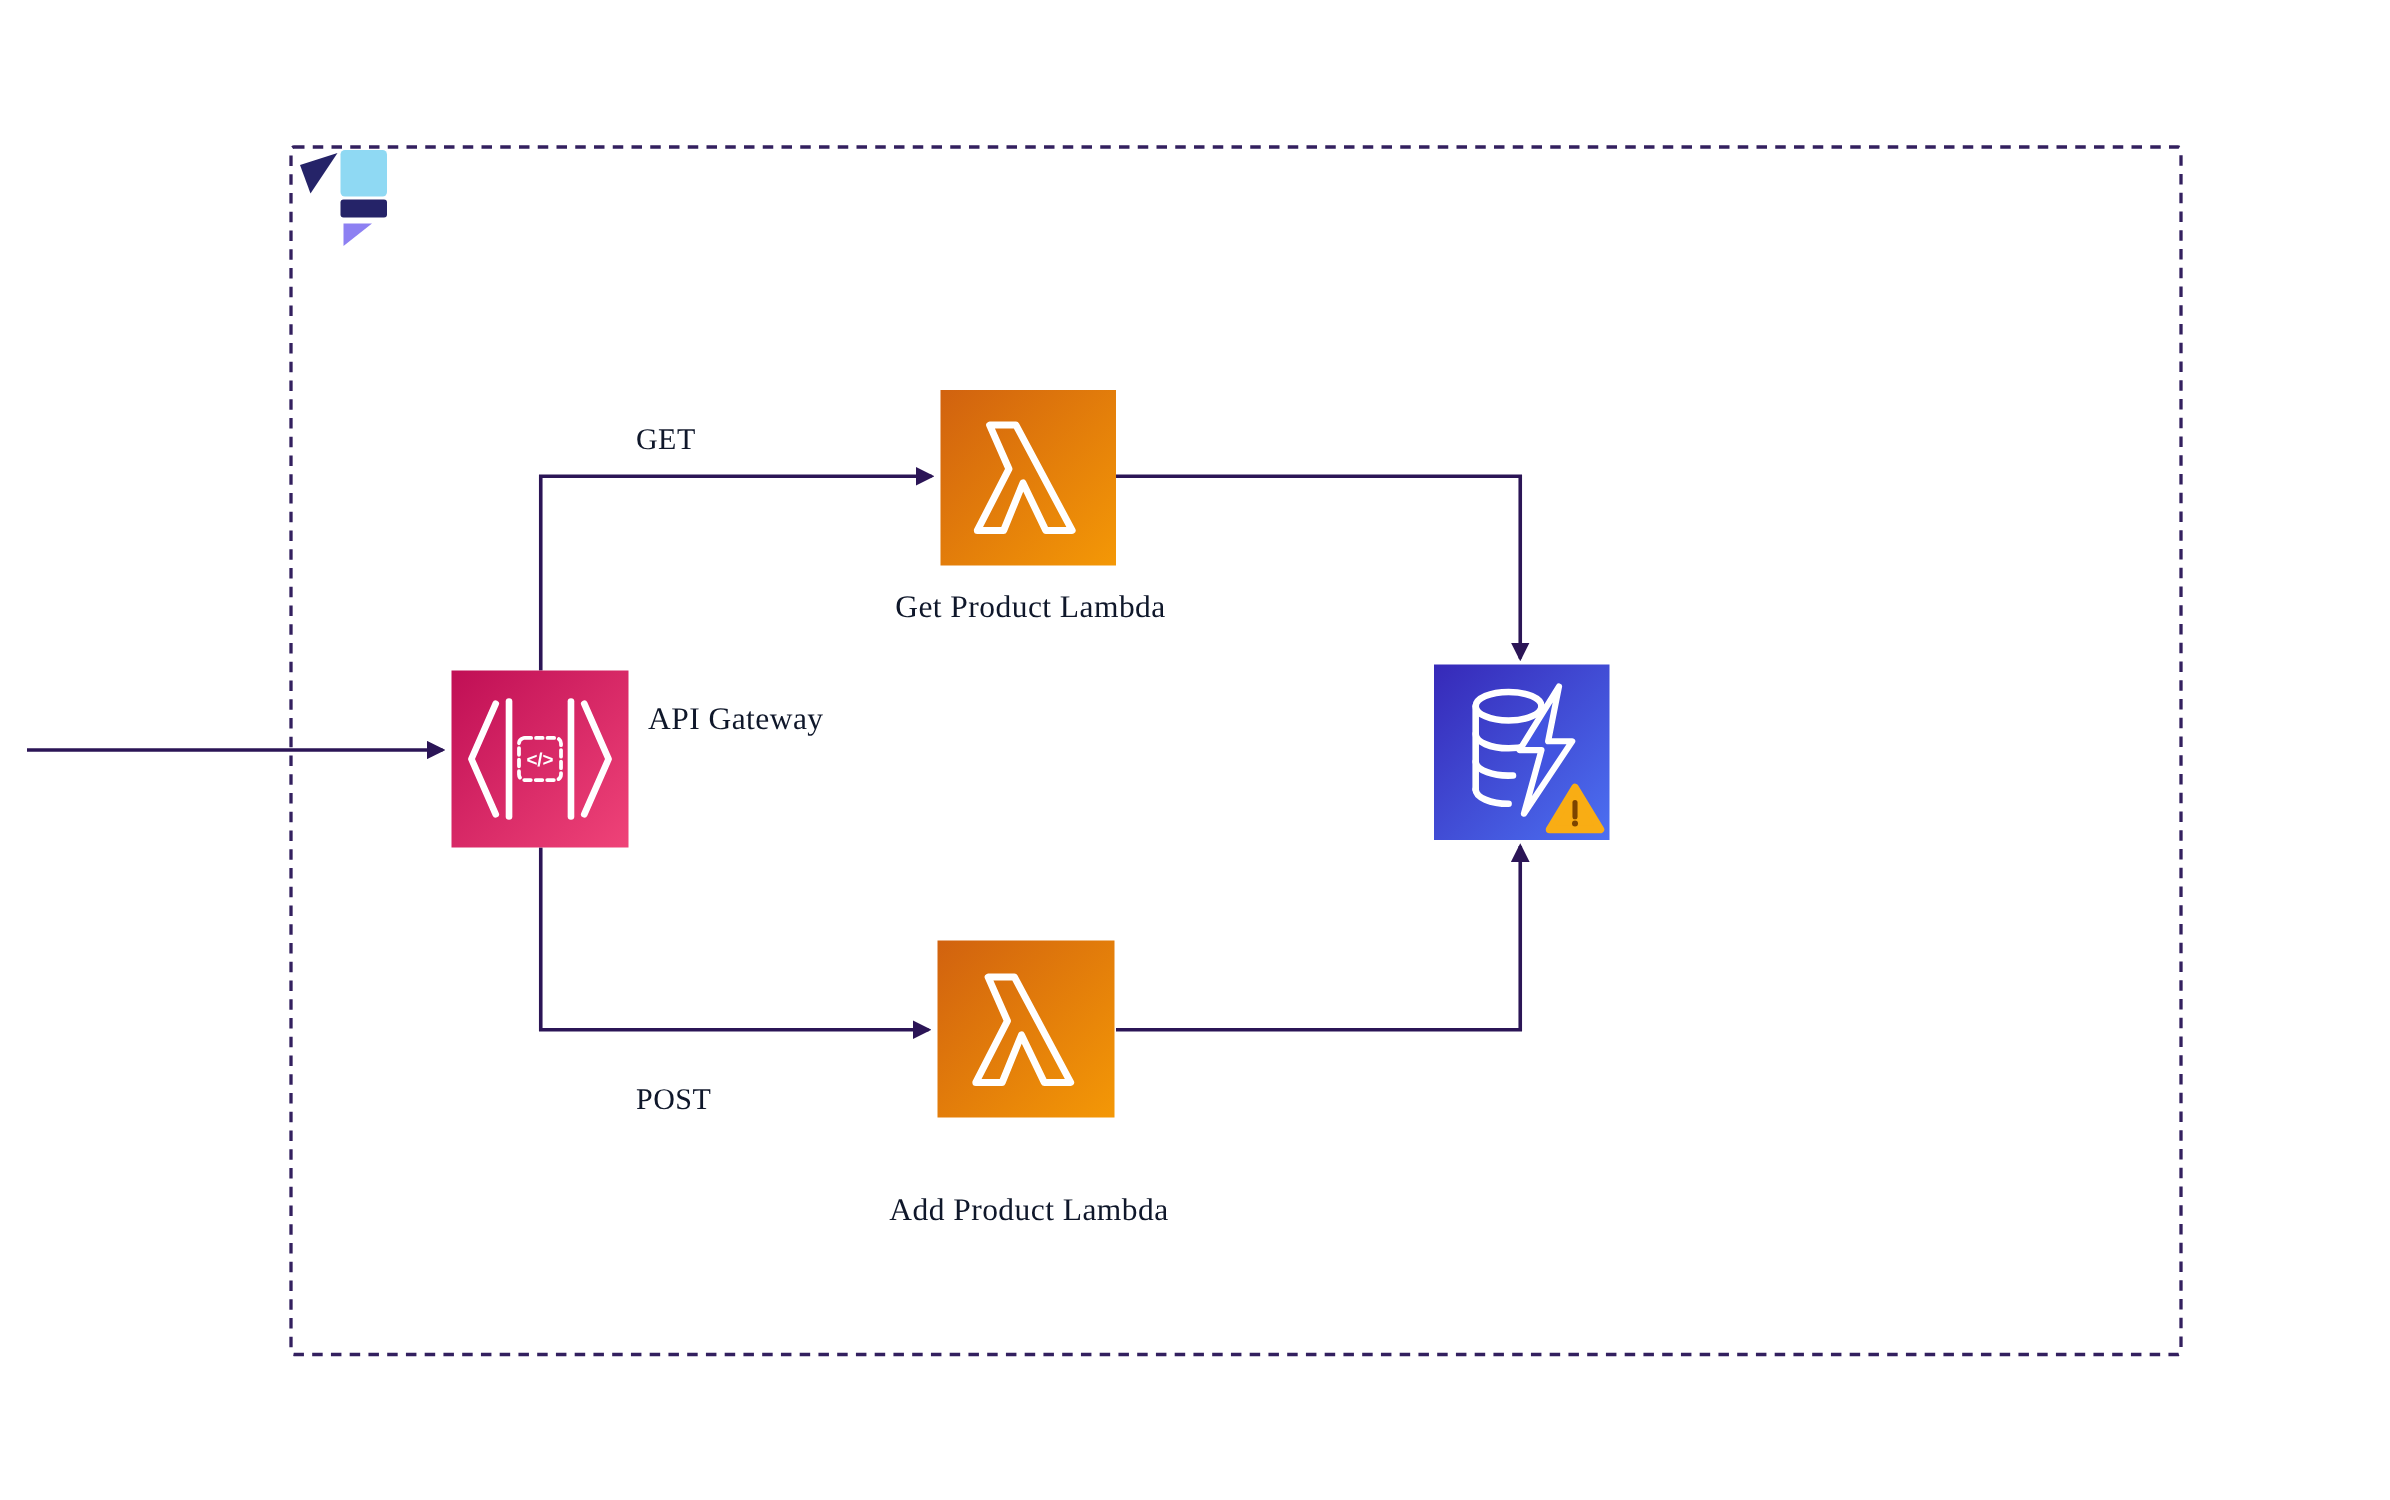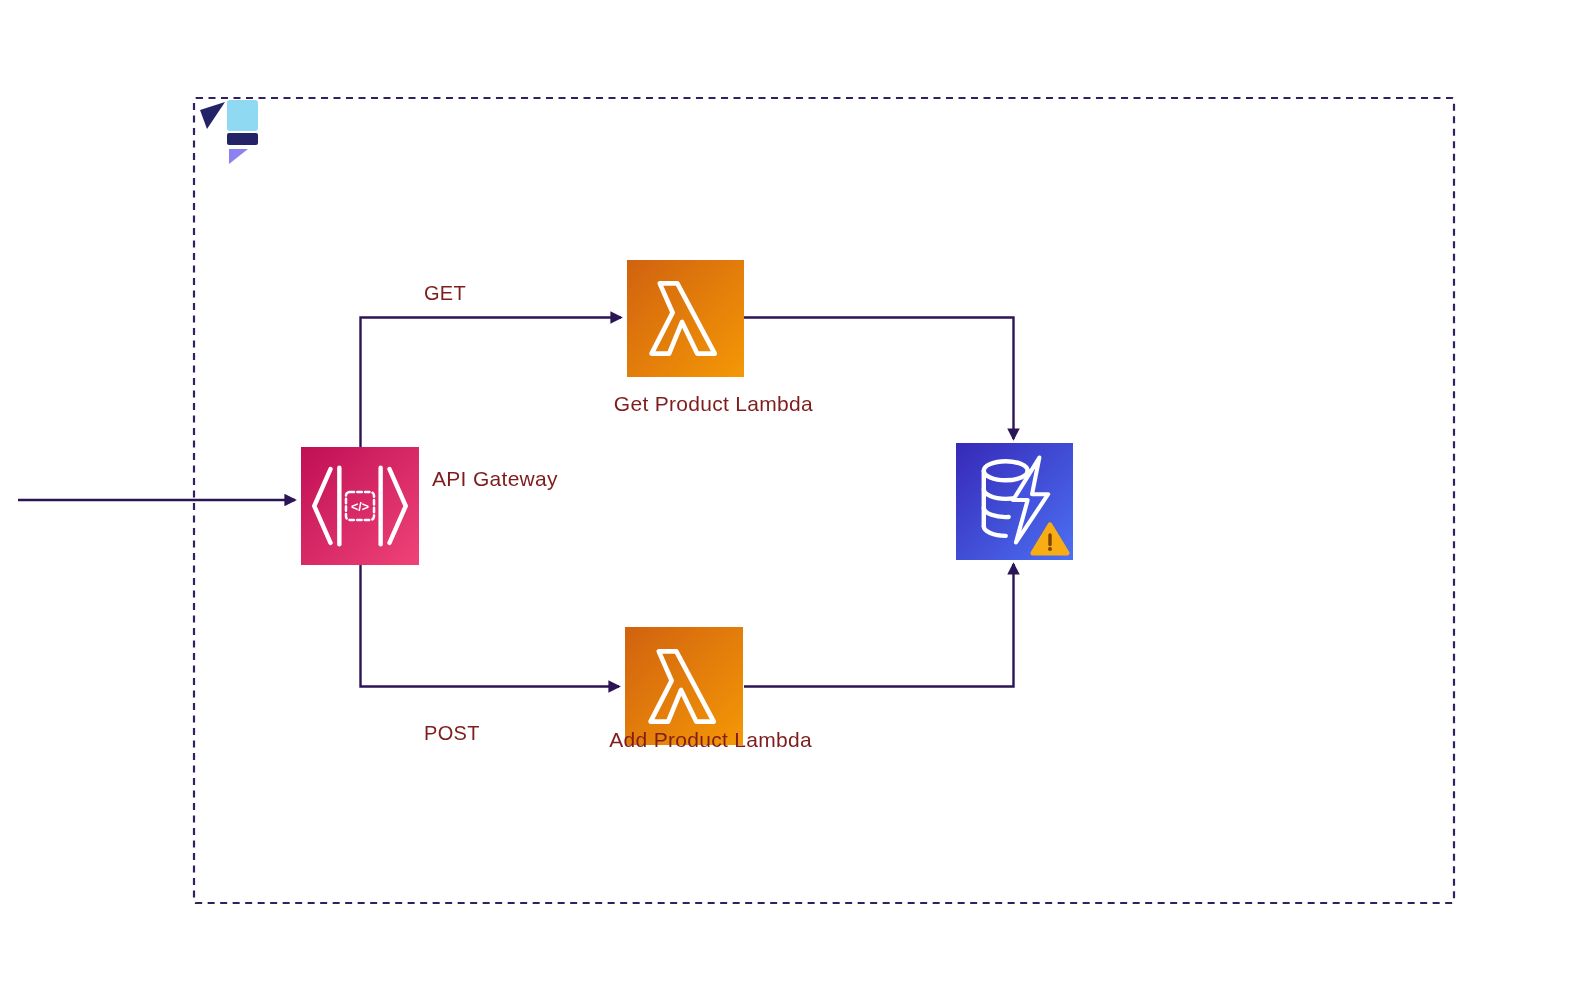--- a/index.html
+++ b/index.html
@@ -14,27 +14,27 @@
   .node { position:absolute; display:flex; align-items:center; justify-content:center; }
   .node-api    { left:301px; top:447px; width:118px; height:118px; background:linear-gradient(135deg,#c00f55,#ef4378); }
   .node-lam1   { left:627px; top:260px; width:117px; height:117px; background:linear-gradient(135deg,#d1620f,#f49806); }
   .node-lam2   { left:625px; top:627px; width:118px; height:118px; background:linear-gradient(135deg,#d1620f,#f49806); }
   .node-db     { left:956px; top:443px; width:117px; height:117px; background:linear-gradient(135deg,#3629b8,#4c70f2); }
 
   .glyph { display:block; }
   .warn-badge { position:absolute; right:3px; bottom:3px; }
 
   .label {
-    position:absolute; color:#7f1d1d; font-size:21px; font-weight:500;
-    letter-spacing:.3px; line-height:26px;
+    position:absolute; color:#0f172a; font-size:21px; font-weight:500;
+    letter-spacing:.3px; line-height:26px;font-family:Liberation Serif, serif;
   }
   .edge-label { font-size:20px; }
   .lbl-api   { left:432px; top:466px; }
-  .lbl-lam1  { left:561px; top:391px; width:252px; text-align:right; }
-  .lbl-lam2  { left:560px; top:727px; width:252px; text-align:right; }
+  .lbl-lam1  { left:561px; top:391px; width:252px; text-align:center; }
+  .lbl-lam2  { left:560px; top:793px; width:252px; text-align:center; }
   .lbl-db    { left:1002px; top:573px; width:135px; text-align:center; line-height:28px; }
   .lbl-get   { left:424px; top:280px; }
   .lbl-post  { left:424px; top:720px; }
 
   .logo { position:absolute; left:198px; top:98px; }
 </style>
 </head>
 <body>
 
 <div class="canvas">

